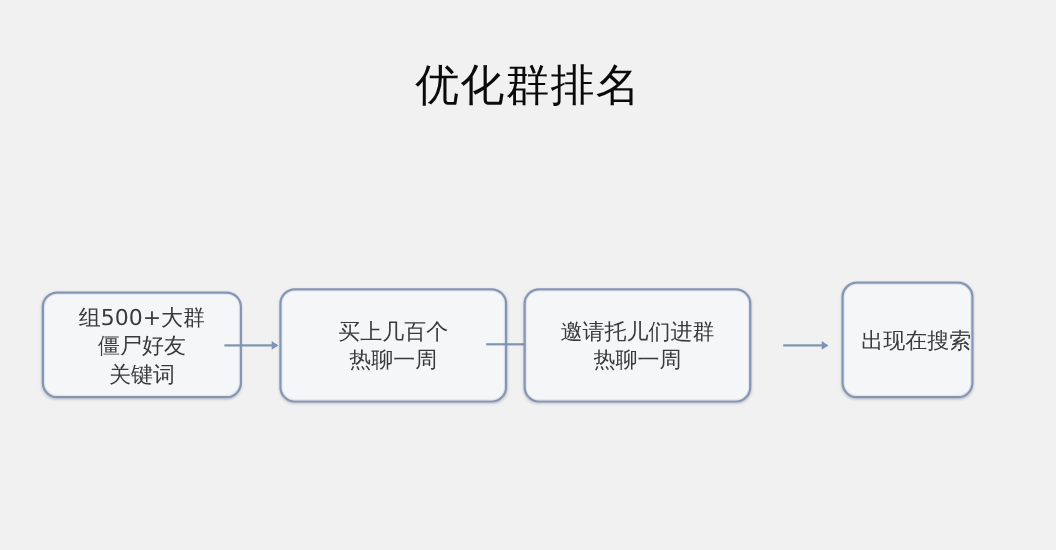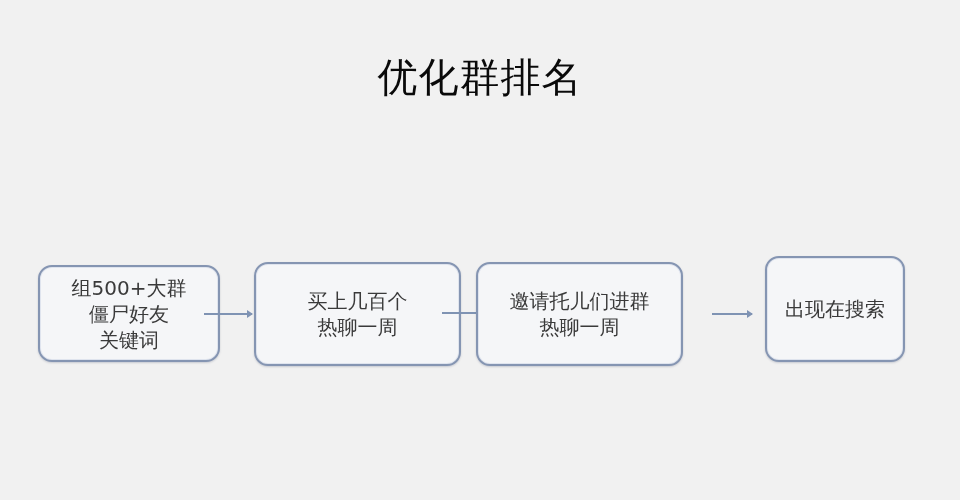--- a/index.html
+++ b/index.html
@@ -46,15 +46,15 @@
 
 <div class="arrow" style="left:442px; top:312px; width:40px;"></div>
 
 <div class="box" style="left:476px; top:262px; width:207px; height:104px;">
   <span>邀请托儿们进群</span>
   <span>热聊一周</span>
 </div>
 
 <div class="arrow" style="left:712px; top:313px; width:40px;"></div>
 
-<div class="box" style="left:765px; top:256px; width:140px; height:106px;">
+<div class="box" style="left:765px; top:256px; width:120px; height:106px;align-items:flex-end;">
   <span>出现在搜索</span>
 </div>
 
 </body></html>

